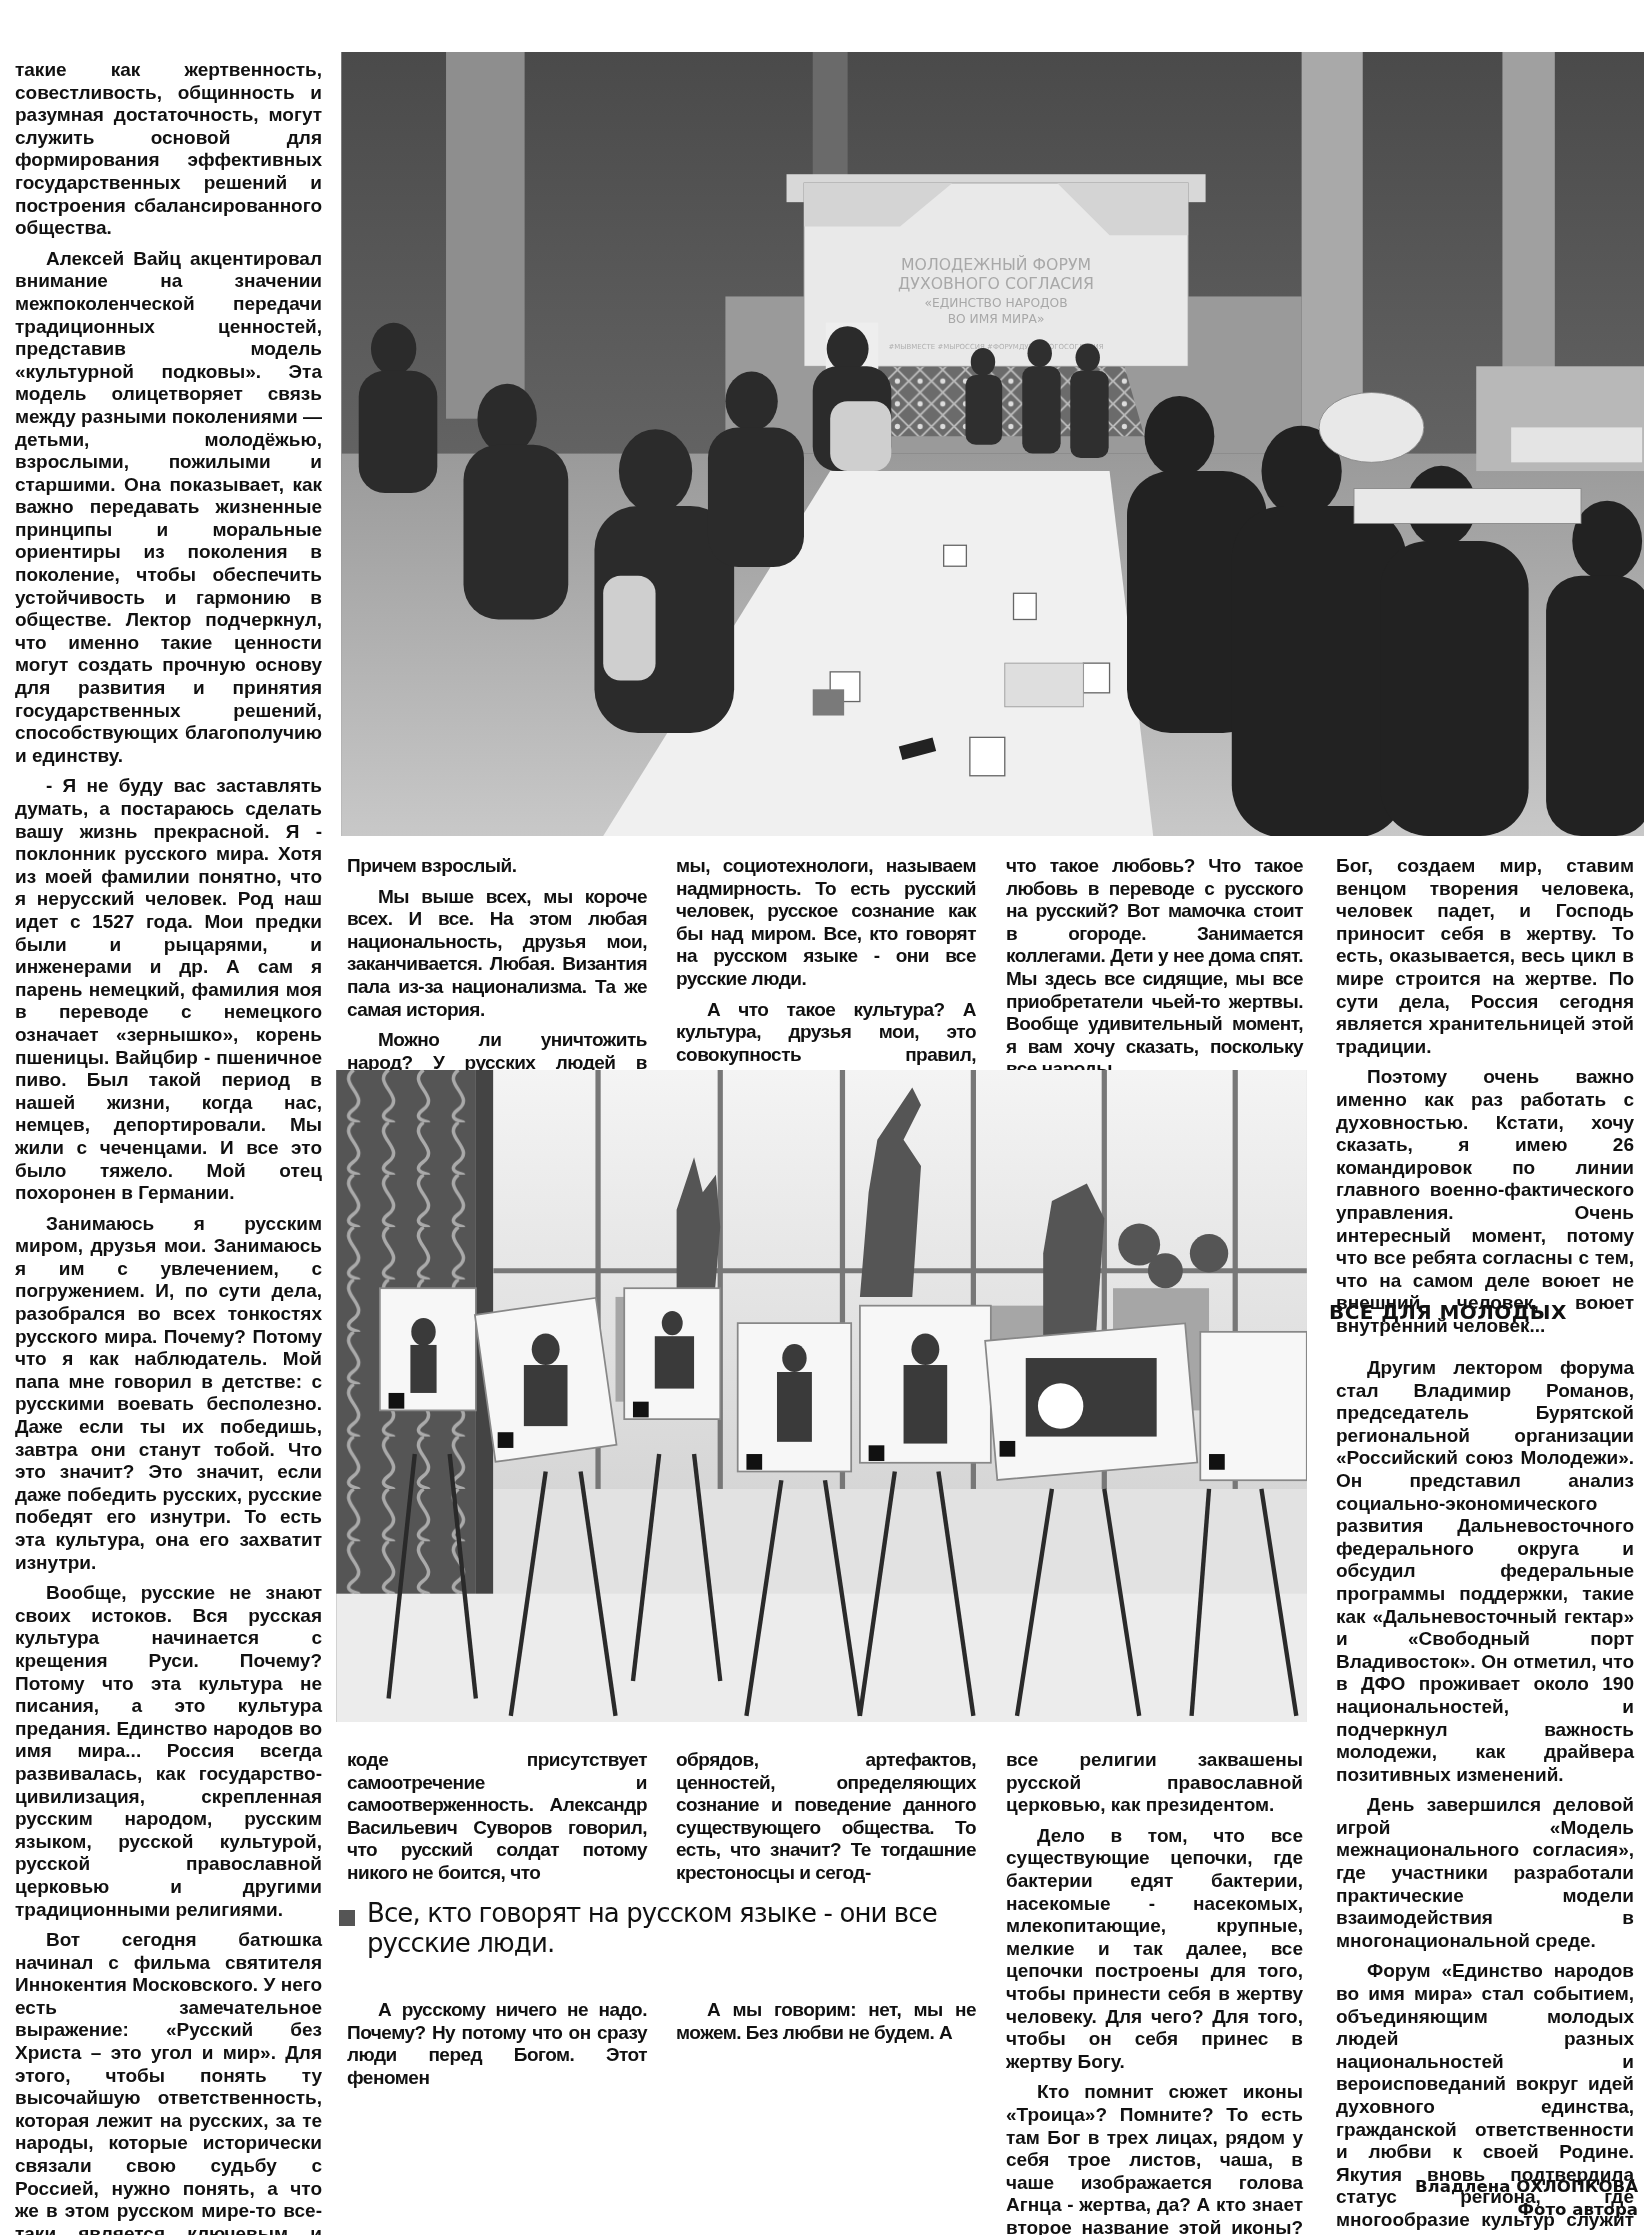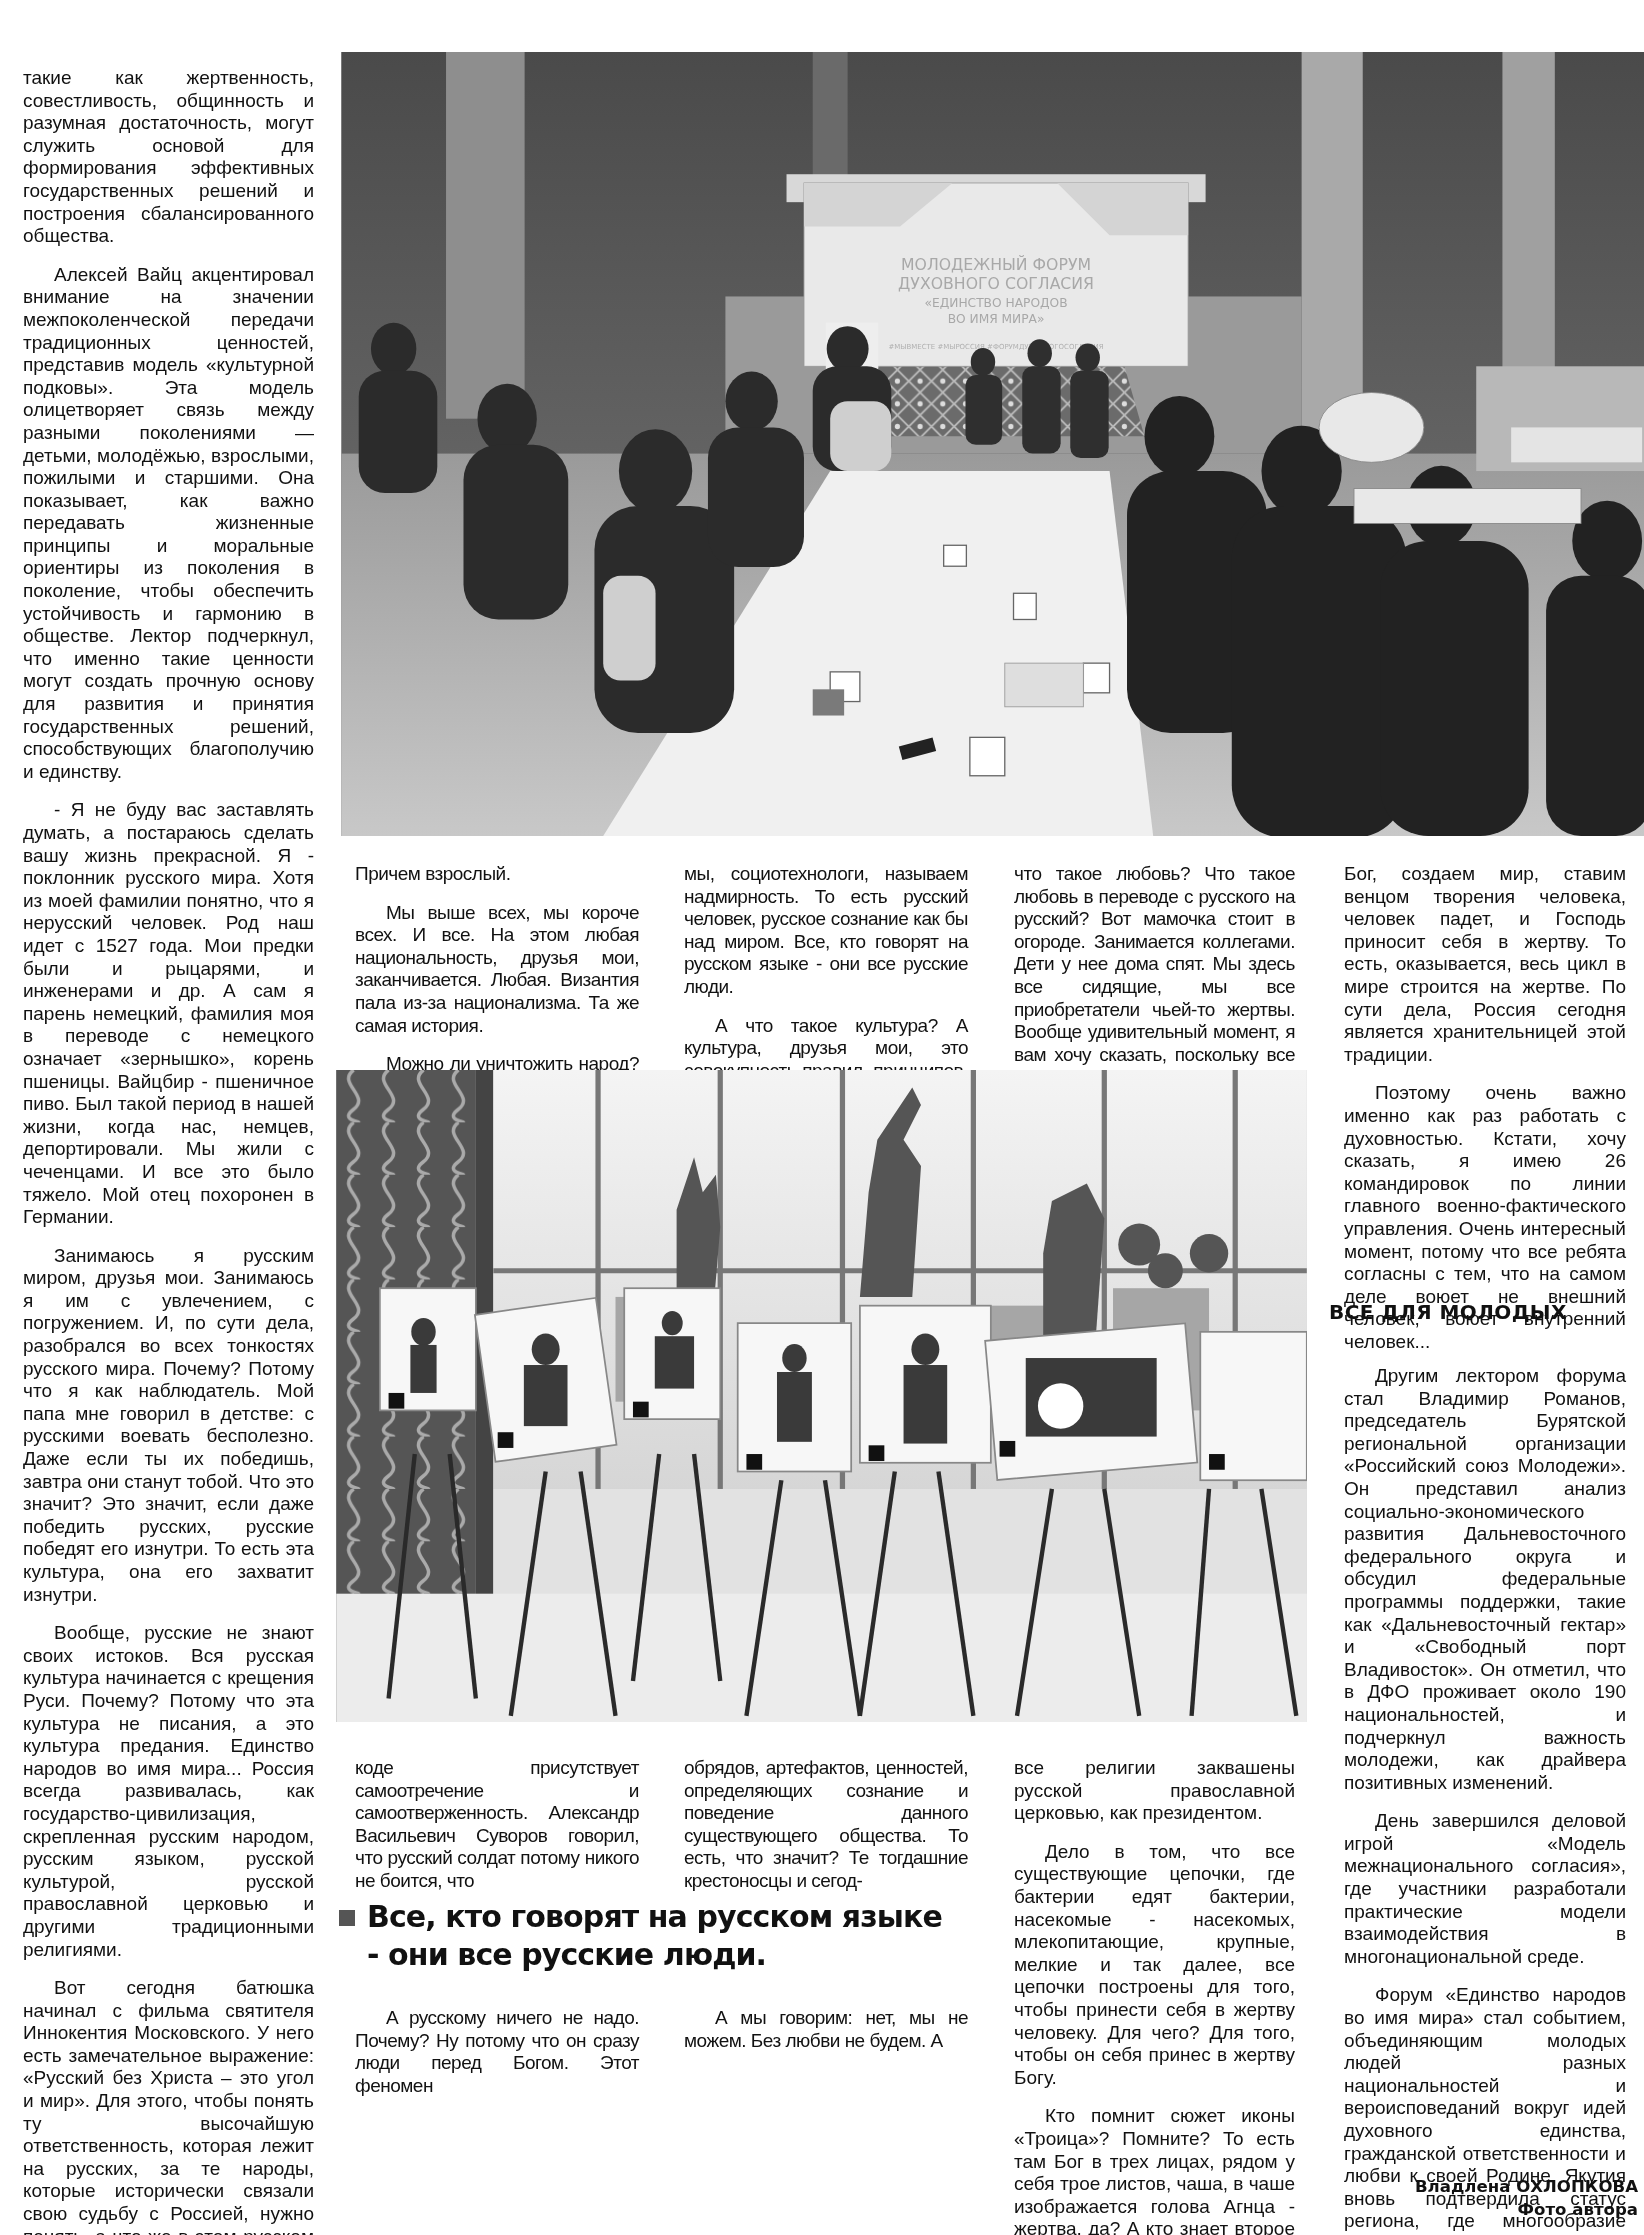--- a/index.html
+++ b/index.html
@@ -1,23 +1,23 @@
 <!DOCTYPE html>
 <html style="font-size:14px"><head>
 <meta charset="utf-8">
 <style>
   html, body { margin:0; padding:0; background:#ffffff; }
   body { width:1645px; height:2236px; position:relative; overflow:hidden; font-family:"Liberation Sans", "DejaVu Sans", sans-serif; color:#111; }
   .col { position:absolute; font-size:19px; line-height:22.6px; text-align:justify; hyphens:manual; }
-  .col p { margin:16px; text-indent:0; }
+  .col p { margin:8px; text-indent:0;font-weight:bold; }
   .col p.ind { text-indent:31px; }
   .cond { font-family:"Liberation Sans Narrow", "Liberation Sans", sans-serif; letter-spacing:-0.5px; }
   .photo { position:absolute; overflow:hidden; }
   .heading { position:absolute; font-family:"DejaVu Sans", sans-serif; font-weight:bold; font-size:20px; letter-spacing:0.4px; }
-  .pullquote { position:absolute; font-family:"DejaVu Sans", sans-serif; font-weight:700; font-size:30px; line-height:38px; letter-spacing:-0.9px; }
+  .pullquote { position:absolute; font-family:"DejaVu Sans", sans-serif; font-weight:400; font-size:26px; line-height:30px; letter-spacing:-0.9px; }
   .pq-marker { position:absolute; width:15.7px; height:15.7px; background:#555; }
   .byline { position:absolute; font-family:"DejaVu Sans", sans-serif; font-weight:bold; font-size:16.6px; text-align:right; line-height:23px; }
 </style>
 </head>
 <body>
 
 <div class="col" id="col1" style="left:7px; top:51px; width:323px;">
     <p>такие как жертвенность, совестливость, общинность и разумная достаточность, могут служить основой для формирования эффективных государственных решений и построения сбалансированного общества.</p>
     <p class="ind">Алексей Вайц акцентировал внимание на значении межпоколенческой передачи традиционных ценностей, представив модель «культурной подковы». Эта модель олицетворяет связь между разными поколениями — детьми, молодёжью, взрослыми, пожилыми и старшими. Она показывает, как важно передавать жизненные принципы и моральные ориентиры из поколения в поколение, чтобы обеспечить устойчивость и гармонию в обществе. Лектор подчеркнул, что именно такие ценности могут создать прочную основу для развития и принятия государственных решений, способствующих благополучию и единству.</p>
     <p class="ind">- Я не буду вас заставлять думать, а постараюсь сделать вашу жизнь прекрасной. Я - поклонник русского мира. Хотя из моей фамилии понятно, что я нерусский человек. Род наш идет с 1527 года. Мои предки были и рыцарями, и инженерами и др. А сам я парень немецкий, фамилия моя в переводе с немецкого означает «зернышко», корень пшеницы. Вайцбир - пшеничное пиво. Был такой период в нашей жизни, когда нас, немцев, депортировали. Мы жили с чеченцами. И все это было тяжело. Мой отец похоронен в Германии.</p>

